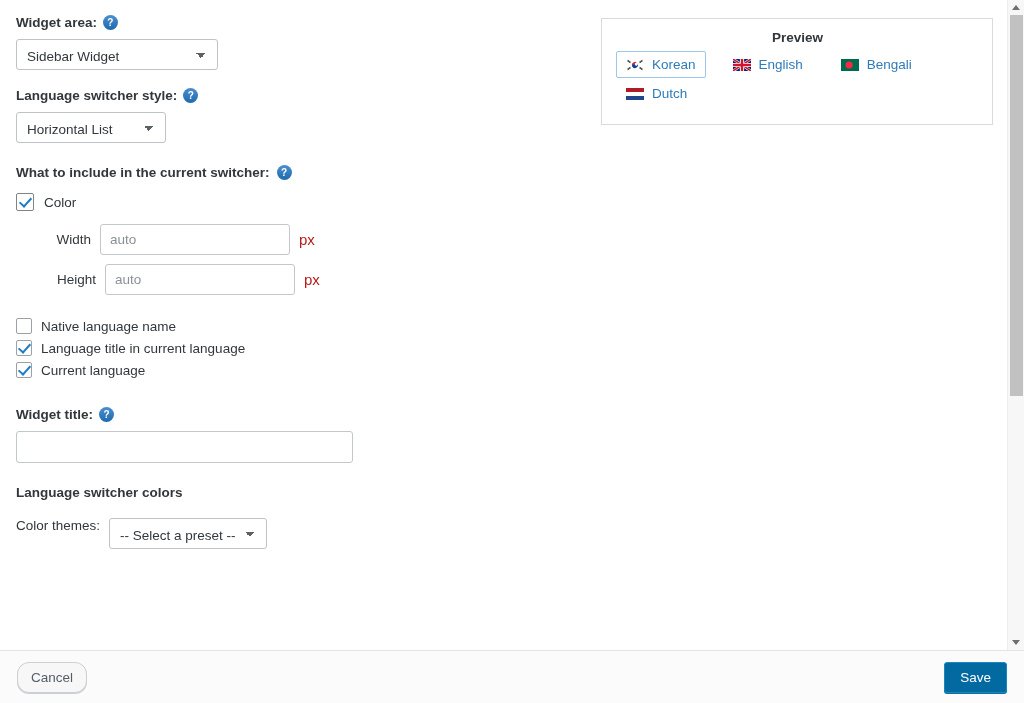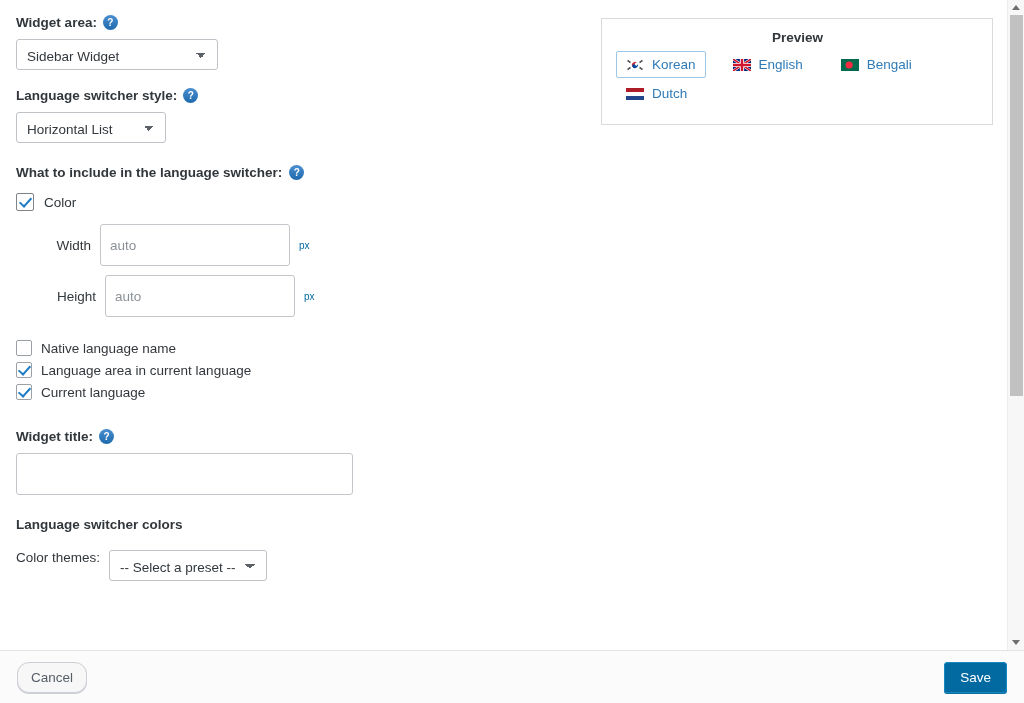--- a/index.html
+++ b/index.html
@@ -204,28 +204,28 @@
     flex: 0 0 auto;
   }
   .dim-label.height-label { width: 61px; }
   .text-input {
     border: 1px solid #c3c7cb;
     border-radius: 3px;
     height: 31px;
     font-size: 13.5px;
     color: #32373c;
     font-family: "Liberation Sans", sans-serif;
-    padding: 20px 9px;
+    padding: 14px 9px;
     background: #fff;
     outline: none;
   }
   .text-input::placeholder { color: #8b9096; opacity: 1; }
   #flag-width { width: 190px; }
   #flag-height { width: 190px; }
-  .px-unit { font-size: 10px; color: #0369a1; margin-left: 9px; }
+  .px-unit { font-size: 15px; color: #b91c1c; margin-left: 9px; }
 
   #widget-title-input {
     width: 337px;
     height: 32px;
     margin-bottom: 22px;
   }
 
   .colors-heading {
     font-size: 13.5px;
     font-weight: bold;
@@ -386,21 +386,21 @@
           <div class="field-label">
             <span>Language switcher style:</span>
             <span class="help-icon">?</span>
           </div>
           <select class="wp-select" id="style-select">
             <option>Horizontal List</option>
           </select>
 
           
           <div class="section-label">
-            <span>What to include in the language switcher:</span>
+            <span>What to include in the current switcher:</span>
             <span class="help-icon">?</span>
           </div>
 
           <div class="chk-row flag-row">
             <span class="cbox big checked"></span>
             <span class="chk-label">Color</span>
           </div>
 
           <div class="dim-row">
             <span class="dim-label">Width</span>
@@ -415,21 +415,21 @@
           </div>
 
           <div style="height:14px"></div>
 
           <div class="chk-row">
             <span class="cbox"></span>
             <span class="chk-label">Native language name</span>
           </div>
           <div class="chk-row">
             <span class="cbox checked"></span>
-            <span class="chk-label">Language area in current language</span>
+            <span class="chk-label">Language title in current language</span>
           </div>
           <div class="chk-row">
             <span class="cbox checked"></span>
             <span class="chk-label">Current language</span>
           </div>
 
           <div style="height:23px"></div>
 
           
           <div class="field-label">

